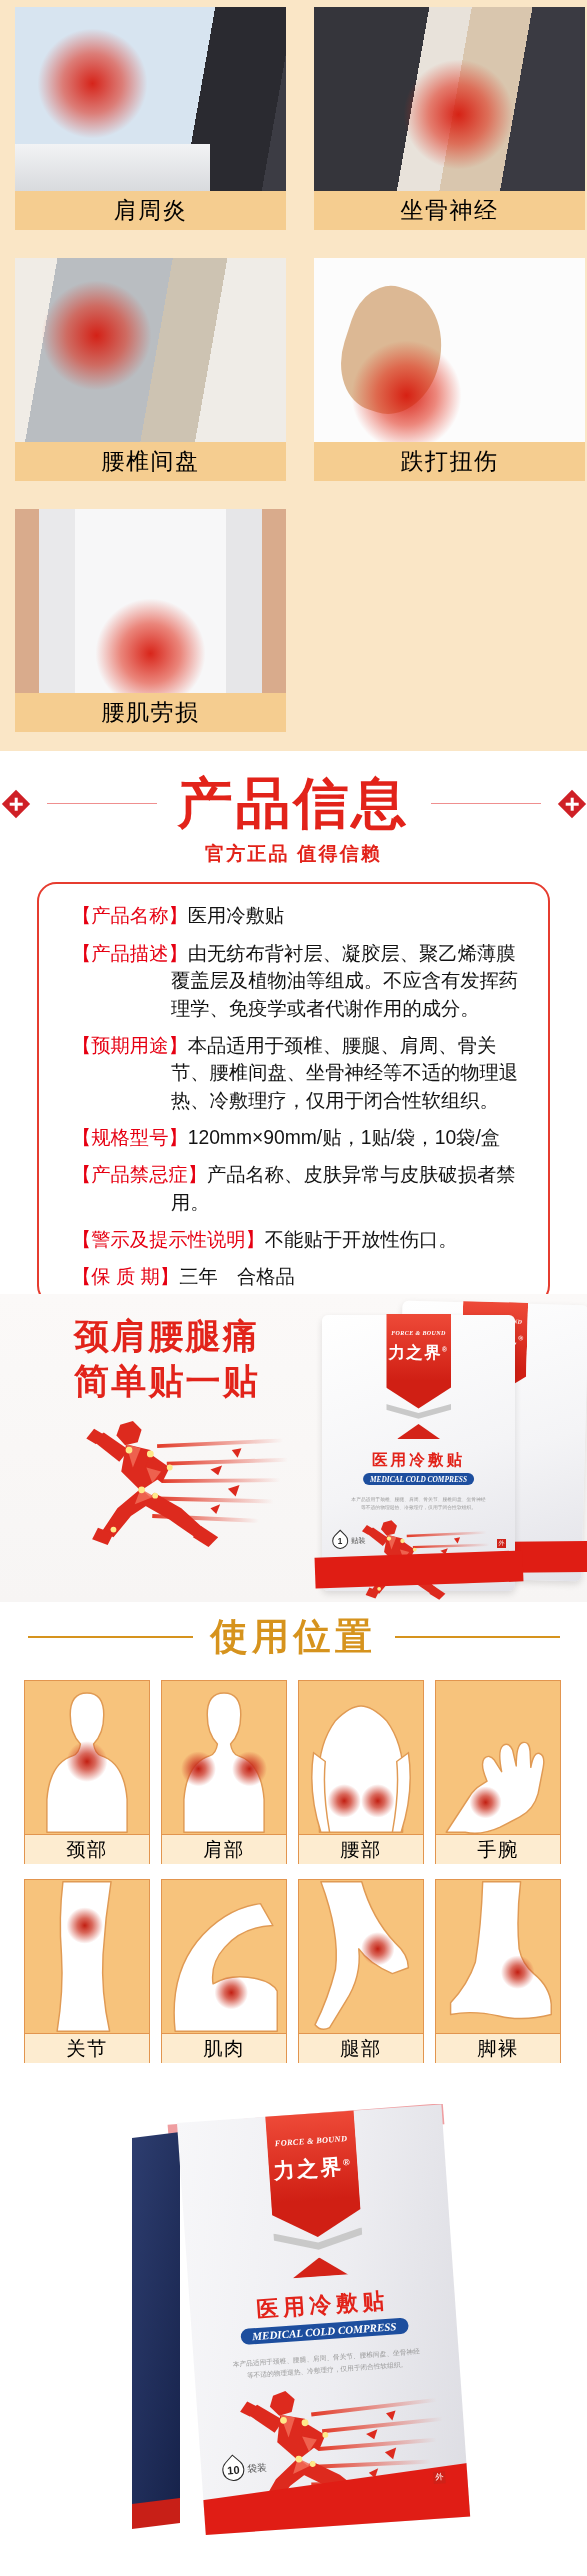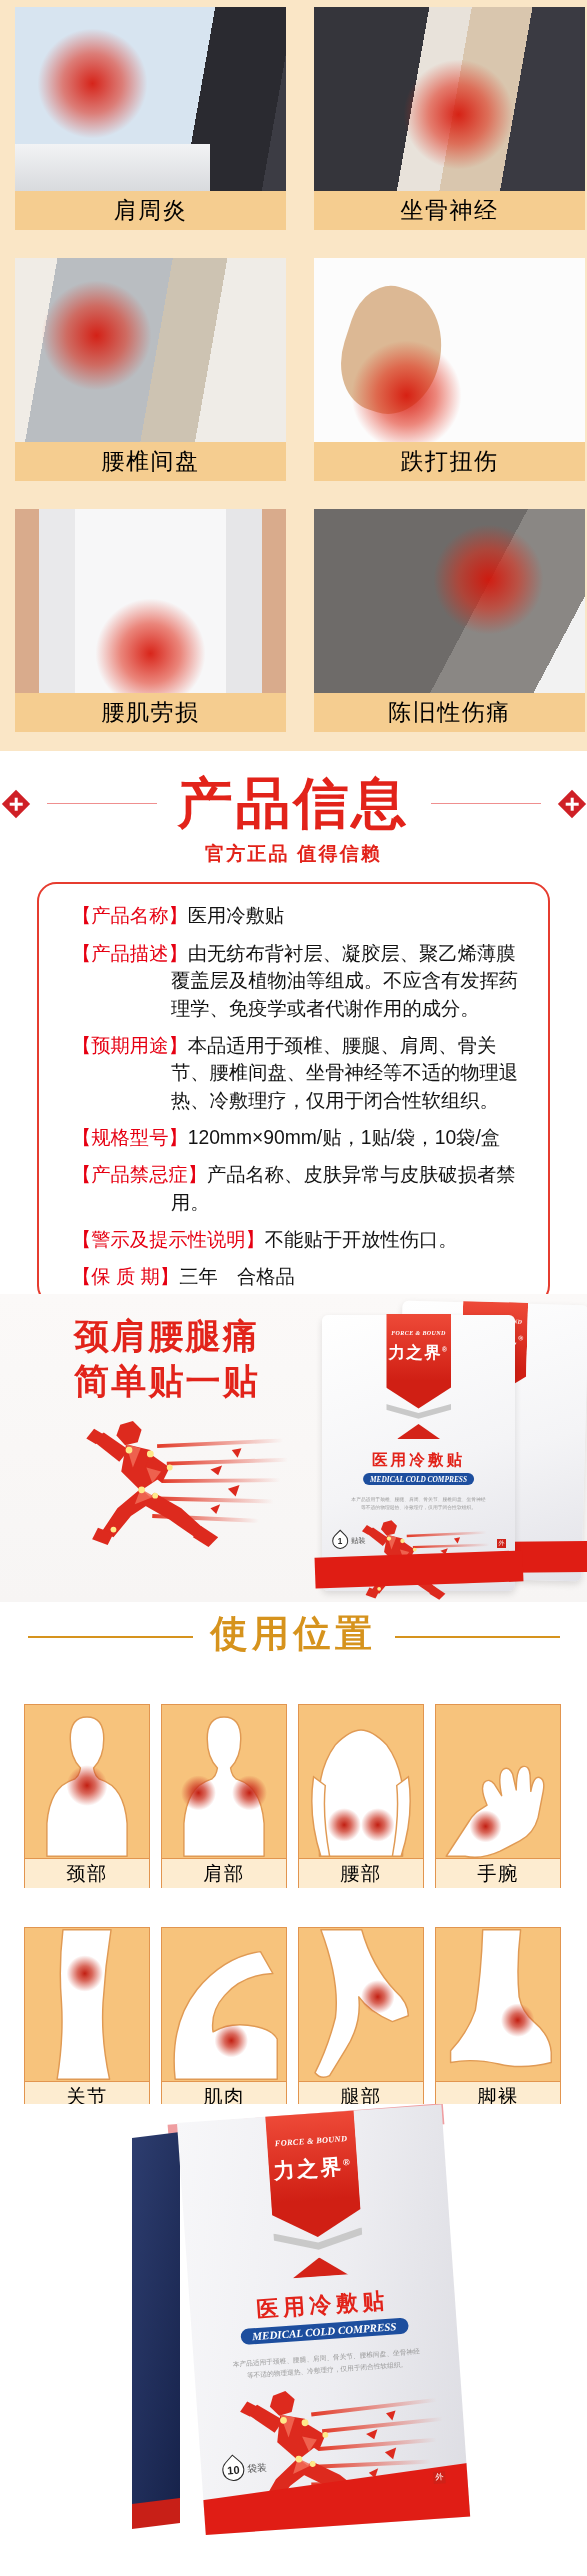--- a/index.html
+++ b/index.html
@@ -84,26 +84,26 @@
   .p-count { position:absolute; left:10.4px; bottom:42px; display:flex; align-items:center; gap:2.2px; z-index:4; }
   .drop { width:16.4px; height:16.4px; border:1.5px solid #2b2b2b; border-radius:0 50% 50% 50%;
     transform:rotate(45deg); background:#fff; display:flex; align-items:center; justify-content:center; }
   .drop span { transform:rotate(-45deg); font-weight:bold; font-size:8.2px; color:#222; }
   .p-count em { font-style:normal; font-size:7.4px; color:#555; }
   .corner-mark { position:absolute; right:9px; bottom:43px; width:9px; height:9px; background:#cf2118;
     color:#fff; font-size:6px; line-height:9px; text-align:center; z-index:4; }
 
   
   .sec-usage { height:502px; background:#fff; padding-top:16.4px; overflow:hidden; }
-  .usage-head { display:flex; align-items:center; justify-content:center; gap:18px;font-family:Liberation Mono, monospace; }
+  .usage-head { display:flex; align-items:center; justify-content:center; gap:18px; }
   .uline { width:165px; height:1.5px; background:#d6931d; }
   .usage-title { font-size:37px; font-weight:bold; color:#d6931d; letter-spacing:4.5px; line-height:1; }
   .usage-grid { width:539px; margin:25px auto 0; display:grid; grid-template-columns:repeat(4,126px);
     column-gap:11px; row-gap:15px; }
-  .u-card { width:126px; height:184px; border:0.7px solid #e2954f; background:#f7c37c;margin-top:24px; }
+  .u-card { width:126px; height:184px; border:0.7px solid #e2954f; background:#f7c37c; }
   .u-art { width:100%; height:153px; display:block; }
   .u-label { height:30px; background:#fdecd0; border-top:0.7px solid #e2954f; display:flex;
     align-items:center; justify-content:center; font-size:19.3px; letter-spacing:1.5px; color:#000; }
 
   
   .sec-box { position:relative; height:473px; background:#fff; overflow:hidden; }
   .box3d { position:absolute; left:132px; top:10.4px; width:327px; height:446px; }
   .box-top { position:absolute; left:36px; top:0; width:276px; height:21px; background:#ef9ea1;
     transform:rotate(-4.5deg); z-index:1; }
   .box-spine { position:absolute; left:0; top:21px; width:48px; height:389px;
@@ -221,26 +221,20 @@
           <span class="glow"></span>
         </div>
       <div class="pain-caption">跌打扭伤</div>
     </div>
     <div class="pain-cell">
       <div class="pain-photo pp5">
           <span class="glow"></span>
         </div>
       <div class="pain-caption">腰肌劳损</div>
     </div>
-    <div class="pain-cell">
-      <div class="pain-photo pp6">
-          <span class="glow"></span>
-        </div>
-      <div class="pain-caption">陈旧性伤痛</div>
-    </div>
   </div>
 
   <div class="sec-info">
     <div class="info-head">
       <span class="diamond">
           <i></i>
         </span>
       <span class="tline"></span>
       <h1 class="info-title">产品信息</h1>
       <span class="tline"></span>

